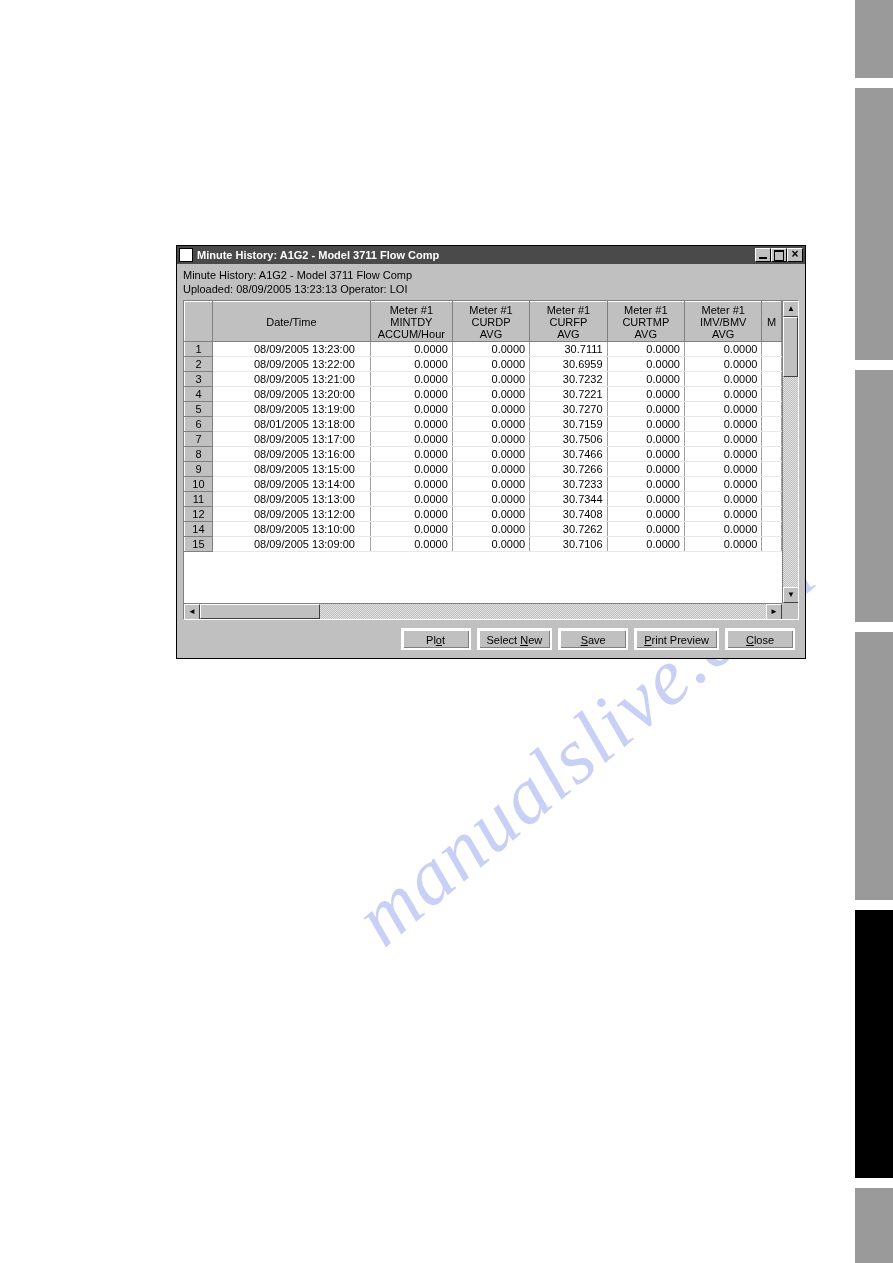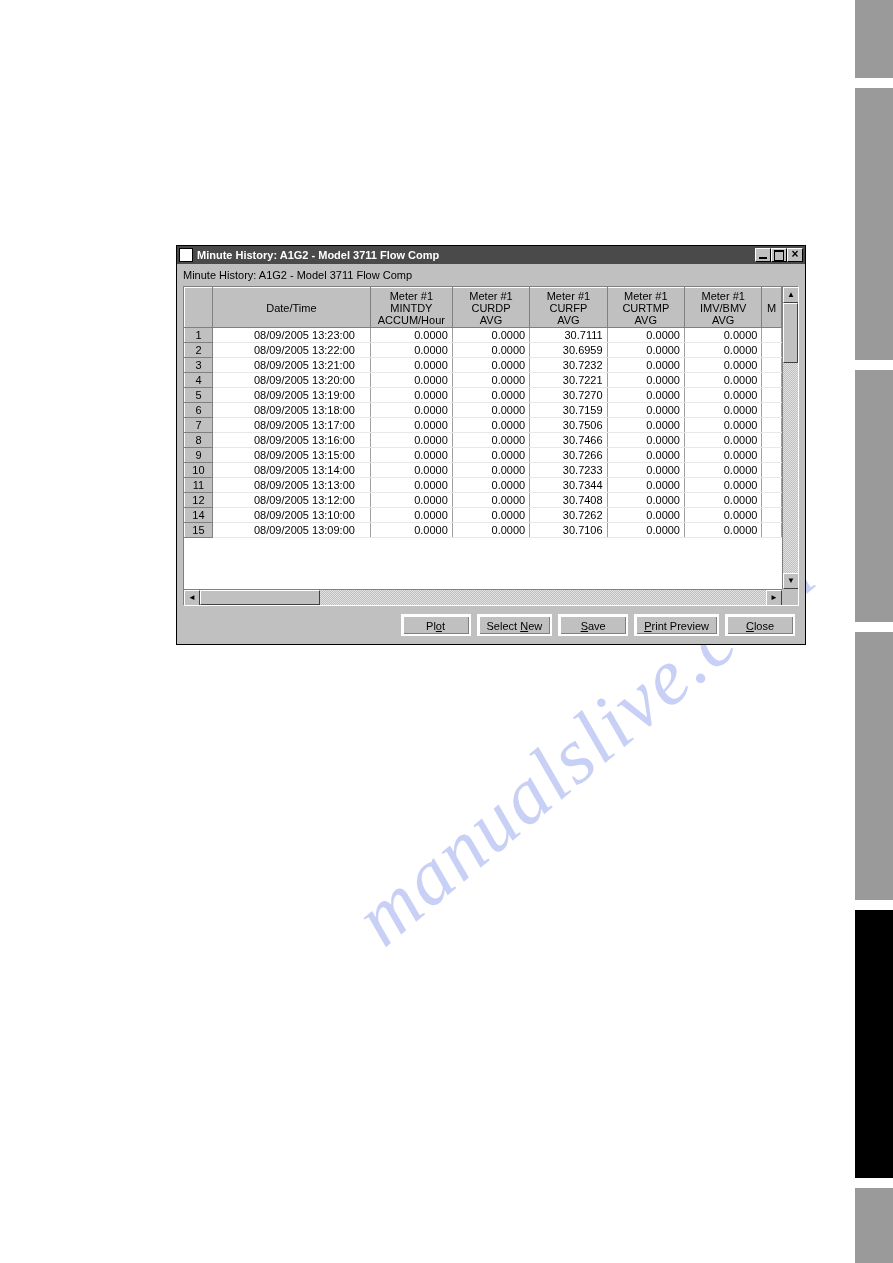--- a/index.html
+++ b/index.html
@@ -210,20 +210,21 @@
     <div class="appicon"></div>
     <div class="title">Minute History:  A1G2 - Model 3711 Flow Comp</div>
     <div class="winbtns">
       <div class="winbtn min"></div>
       <div class="winbtn max"></div>
       <div class="winbtn close"></div>
     </div>
   </div>
   <div class="client">
     <div class="infoline">Minute History:  A1G2 - Model 3711 Flow Comp</div>
+    <div class="infoline">Uploaded:  08/09/2005 13:23:13  Operator: LOI</div>
 
     <div class="grid-wrap">
       <div class="grid-scroll">
         <table class="grid" id="gridTable">
           <thead>
               <tr id="gridHead">
                 <th class="multiline" style="width: 26px;"></th>
                 <th class="multiline">Date/Time</th>
                 <th class="multiline">Meter&nbsp;#1<br>MINTDY<br>ACCUM/Hour</th>
                 <th class="multiline">Meter&nbsp;#1<br>CURDP<br>AVG</th>
@@ -279,21 +280,21 @@
                 <td class="dt">08/09/2005 13:19:00</td>
                 <td class="num">0.0000</td>
                 <td class="num">0.0000</td>
                 <td class="num">30.7270</td>
                 <td class="num">0.0000</td>
                 <td class="num">0.0000</td>
                 <td></td>
               </tr>
               <tr>
                 <td class="rownum">6</td>
-                <td class="dt">08/09/2005 13:18:00</td>
+                <td class="dt">08/01/2005 13:18:00</td>
                 <td class="num">0.0000</td>
                 <td class="num">0.0000</td>
                 <td class="num">30.7159</td>
                 <td class="num">0.0000</td>
                 <td class="num">0.0000</td>
                 <td></td>
               </tr>
               <tr>
                 <td class="rownum">7</td>
                 <td class="dt">08/09/2005 13:17:00</td>

